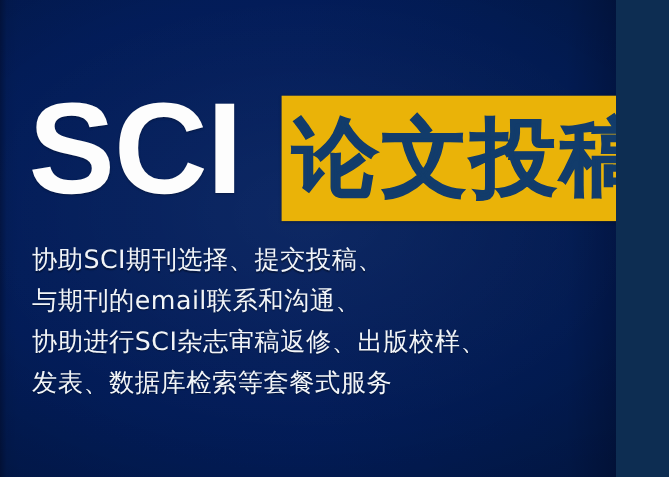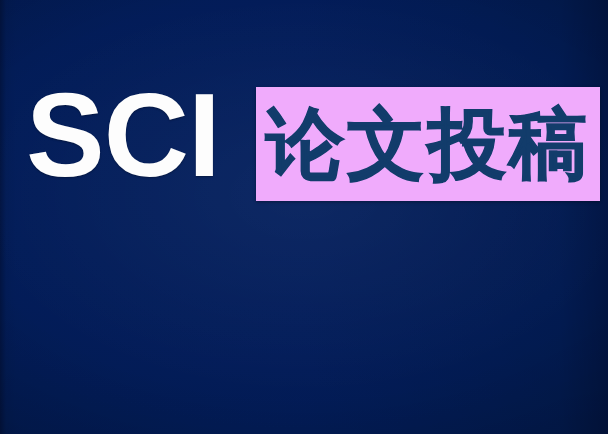--- a/index.html
+++ b/index.html
@@ -5,21 +5,21 @@
 <style>
   html, body {
     margin: 0;
     padding: 0;
     background: #0d2d52;
   }
   * { box-sizing: border-box; }
 
   .poster {
     position: relative;
-    width: 608px;
+    width: 560px;
     height: 434px;
     overflow: hidden;
     background: #11365f;
     font-family: "Liberation Sans", "DejaVu Sans", sans-serif;
     -webkit-font-smoothing: antialiased;
   }
 
   
   .poster-bg {
     position: absolute;
@@ -59,21 +59,21 @@
     font-family: "Liberation Sans", "DejaVu Sans", sans-serif;
     text-shadow: 0 1px 2px rgba(0,0,0,0.30);
     white-space: nowrap;
   }
   .title-plate {
     position: absolute;
     left: 256px;
     top: 3px;
     width: 344px;
     height: 114px;
-    background: #f0abfc;
+    background: #eab308;
     box-shadow: 0 1px 3px rgba(0,0,0,0.35);
     overflow: hidden;
   }
   .title-plate-inner {
     position: absolute;
     left: 0;
     right: 0;
     top: 50%;
     transform: translateY(-50%);
     text-align: center;
@@ -141,14 +141,20 @@
   <div class="poster-vignette"></div>
 
   <div class="headline">
     <div class="brand-sci">SCI</div>
 
     <div class="title-plate">
       <div class="title-plate-inner">论文投稿</div>
     </div>
   </div>
 
+  <div class="body-copy">
+    <div class="copy-line">协助SCI期刊选择、提交投稿、</div>
+    <div class="copy-line">与期刊的email联系和沟通、</div>
+    <div class="copy-line">协助进行SCI杂志审稿返修、出版校样、</div>
+    <div class="copy-line">发表、数据库检索等套餐式服务</div>
+  </div>
 
 </div>
 
 </body></html>

